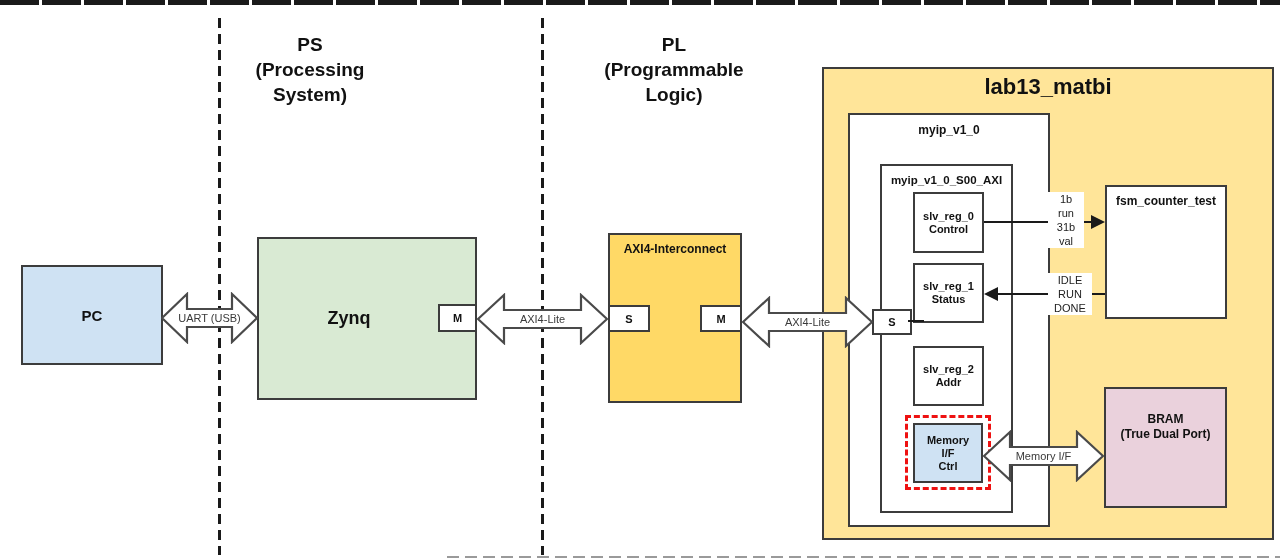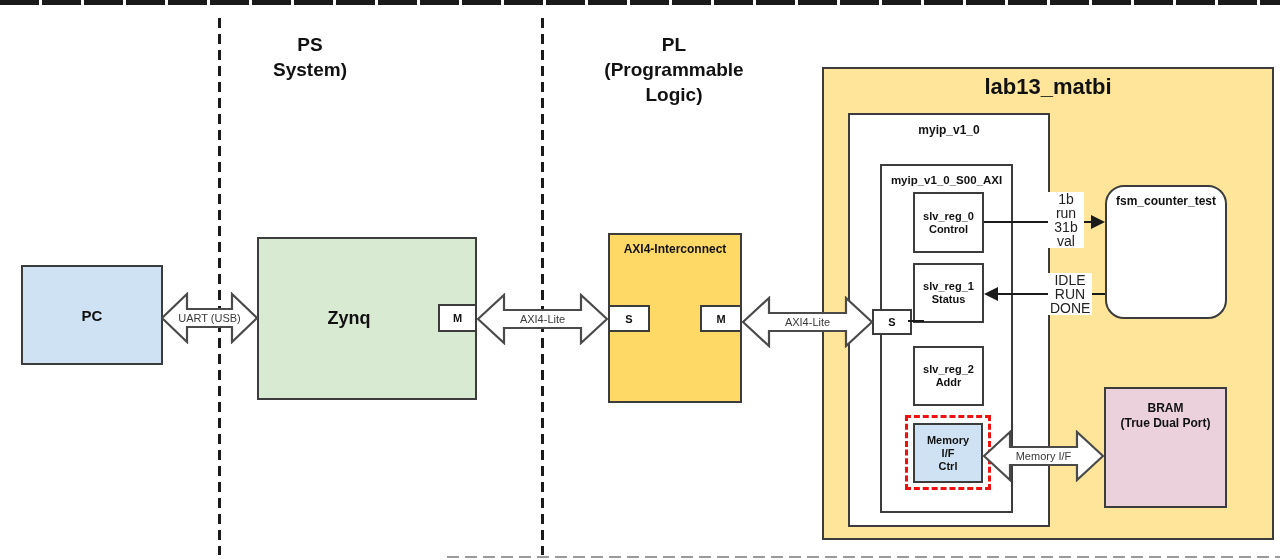--- a/index.html
+++ b/index.html
@@ -39,60 +39,61 @@
   .s00-box{left:880px;top:158px;width:133px;height:349px;z-index:3;margin-top:6px;}
   .s00-box .top-label{font-size:11.5px;padding-top:8px;}
 
   .reg-box{left:913px;width:71px;z-index:4;font-size:11px;line-height:13px;text-align:center;flex-direction:column;}
   .slv0{top:192px;height:61px;}
   .slv1{top:263px;height:60px;}
   .slv2{top:346px;height:60px;}
   .memctrl{left:913px;top:423px;width:70px;height:60px;background:var(--memctrl-fill,#cfe2f3);}
   .red-outline{left:905px;top:415px;width:86px;height:75px;border:3px dashed var(--highlight-red,#ee1111);z-index:5;background:transparent;}
 
-  .fsm-box{left:1105px;top:185px;width:122px;height:134px;z-index:2;border-radius:19px;}
+  .fsm-box{left:1105px;top:185px;width:122px;height:134px;z-index:2;}
   .fsm-box .top-label{font-size:12px;padding-top:7px;}
   .bram-box{left:1104px;top:387px;width:123px;height:121px;background:var(--bram-fill,#ead1dc);z-index:2;
     font-size:12px;line-height:15px;text-align:center;}
-  .bram-box .top-label{padding-top:12px;}
+  .bram-box .top-label{padding-top:23px;}
   .bram-box span{display:block;}
 
   .port{background:#fff;border:2px solid var(--box-border,#3c3c3c);z-index:4;
     display:flex;align-items:center;justify-content:center;font-weight:bold;font-size:11px;}
   .zynq-m{left:438px;top:304px;width:39px;height:28px;}
   .ic-s{left:608px;top:305px;width:42px;height:27px;}
   .ic-m{left:700px;top:305px;width:42px;height:27px;}
   .ip-s{left:872px;top:309px;width:40px;height:26px;}
 
   
   .darrow{z-index:5;}
   .darrow-label{z-index:6;display:flex;align-items:center;justify-content:center;
     font-size:11px;color:#3a3a3a;pointer-events:none;}
 
   
   .sig-line{height:2px;background:#1a1a1a;z-index:5;}
   .head-right{width:0;height:0;border-top:7px solid transparent;border-bottom:7px solid transparent;
     border-left:14px solid #1a1a1a;z-index:5;}
   .head-left{width:0;height:0;border-top:7px solid transparent;border-bottom:7px solid transparent;
     border-right:14px solid #1a1a1a;z-index:5;}
-  .sig-label{z-index:6;background:#fff;font-size:14px;line-height:14px;text-align:center;color:#222;padding:0 2px;}
+  .sig-label{z-index:6;background:#fff;font-size:11px;line-height:14px;text-align:center;color:#222;padding:0 2px;}
   .sig-label span{display:block;}
 </style>
 </head>
 <body>
 
 <div id="canvas">
 
   <div class="abs top-bar"></div>
   <div class="abs vdash" style="left:218px;"></div>
   <div class="abs vdash" style="left:541px;"></div>
   <div class="abs bottom-dash"></div>
 
   <div class="abs region-header" style="left:210px;">
     <span>PS</span>
+    <span>(Processing</span>
     <span>System)</span>
   </div>
   <div class="abs region-header" style="left:574px;">
     <span>PL</span>
     <span>(Programmable</span>
     <span>Logic)</span>
   </div>
 
   <div class="abs box pc-box center-label">
     <span>PC</span>

